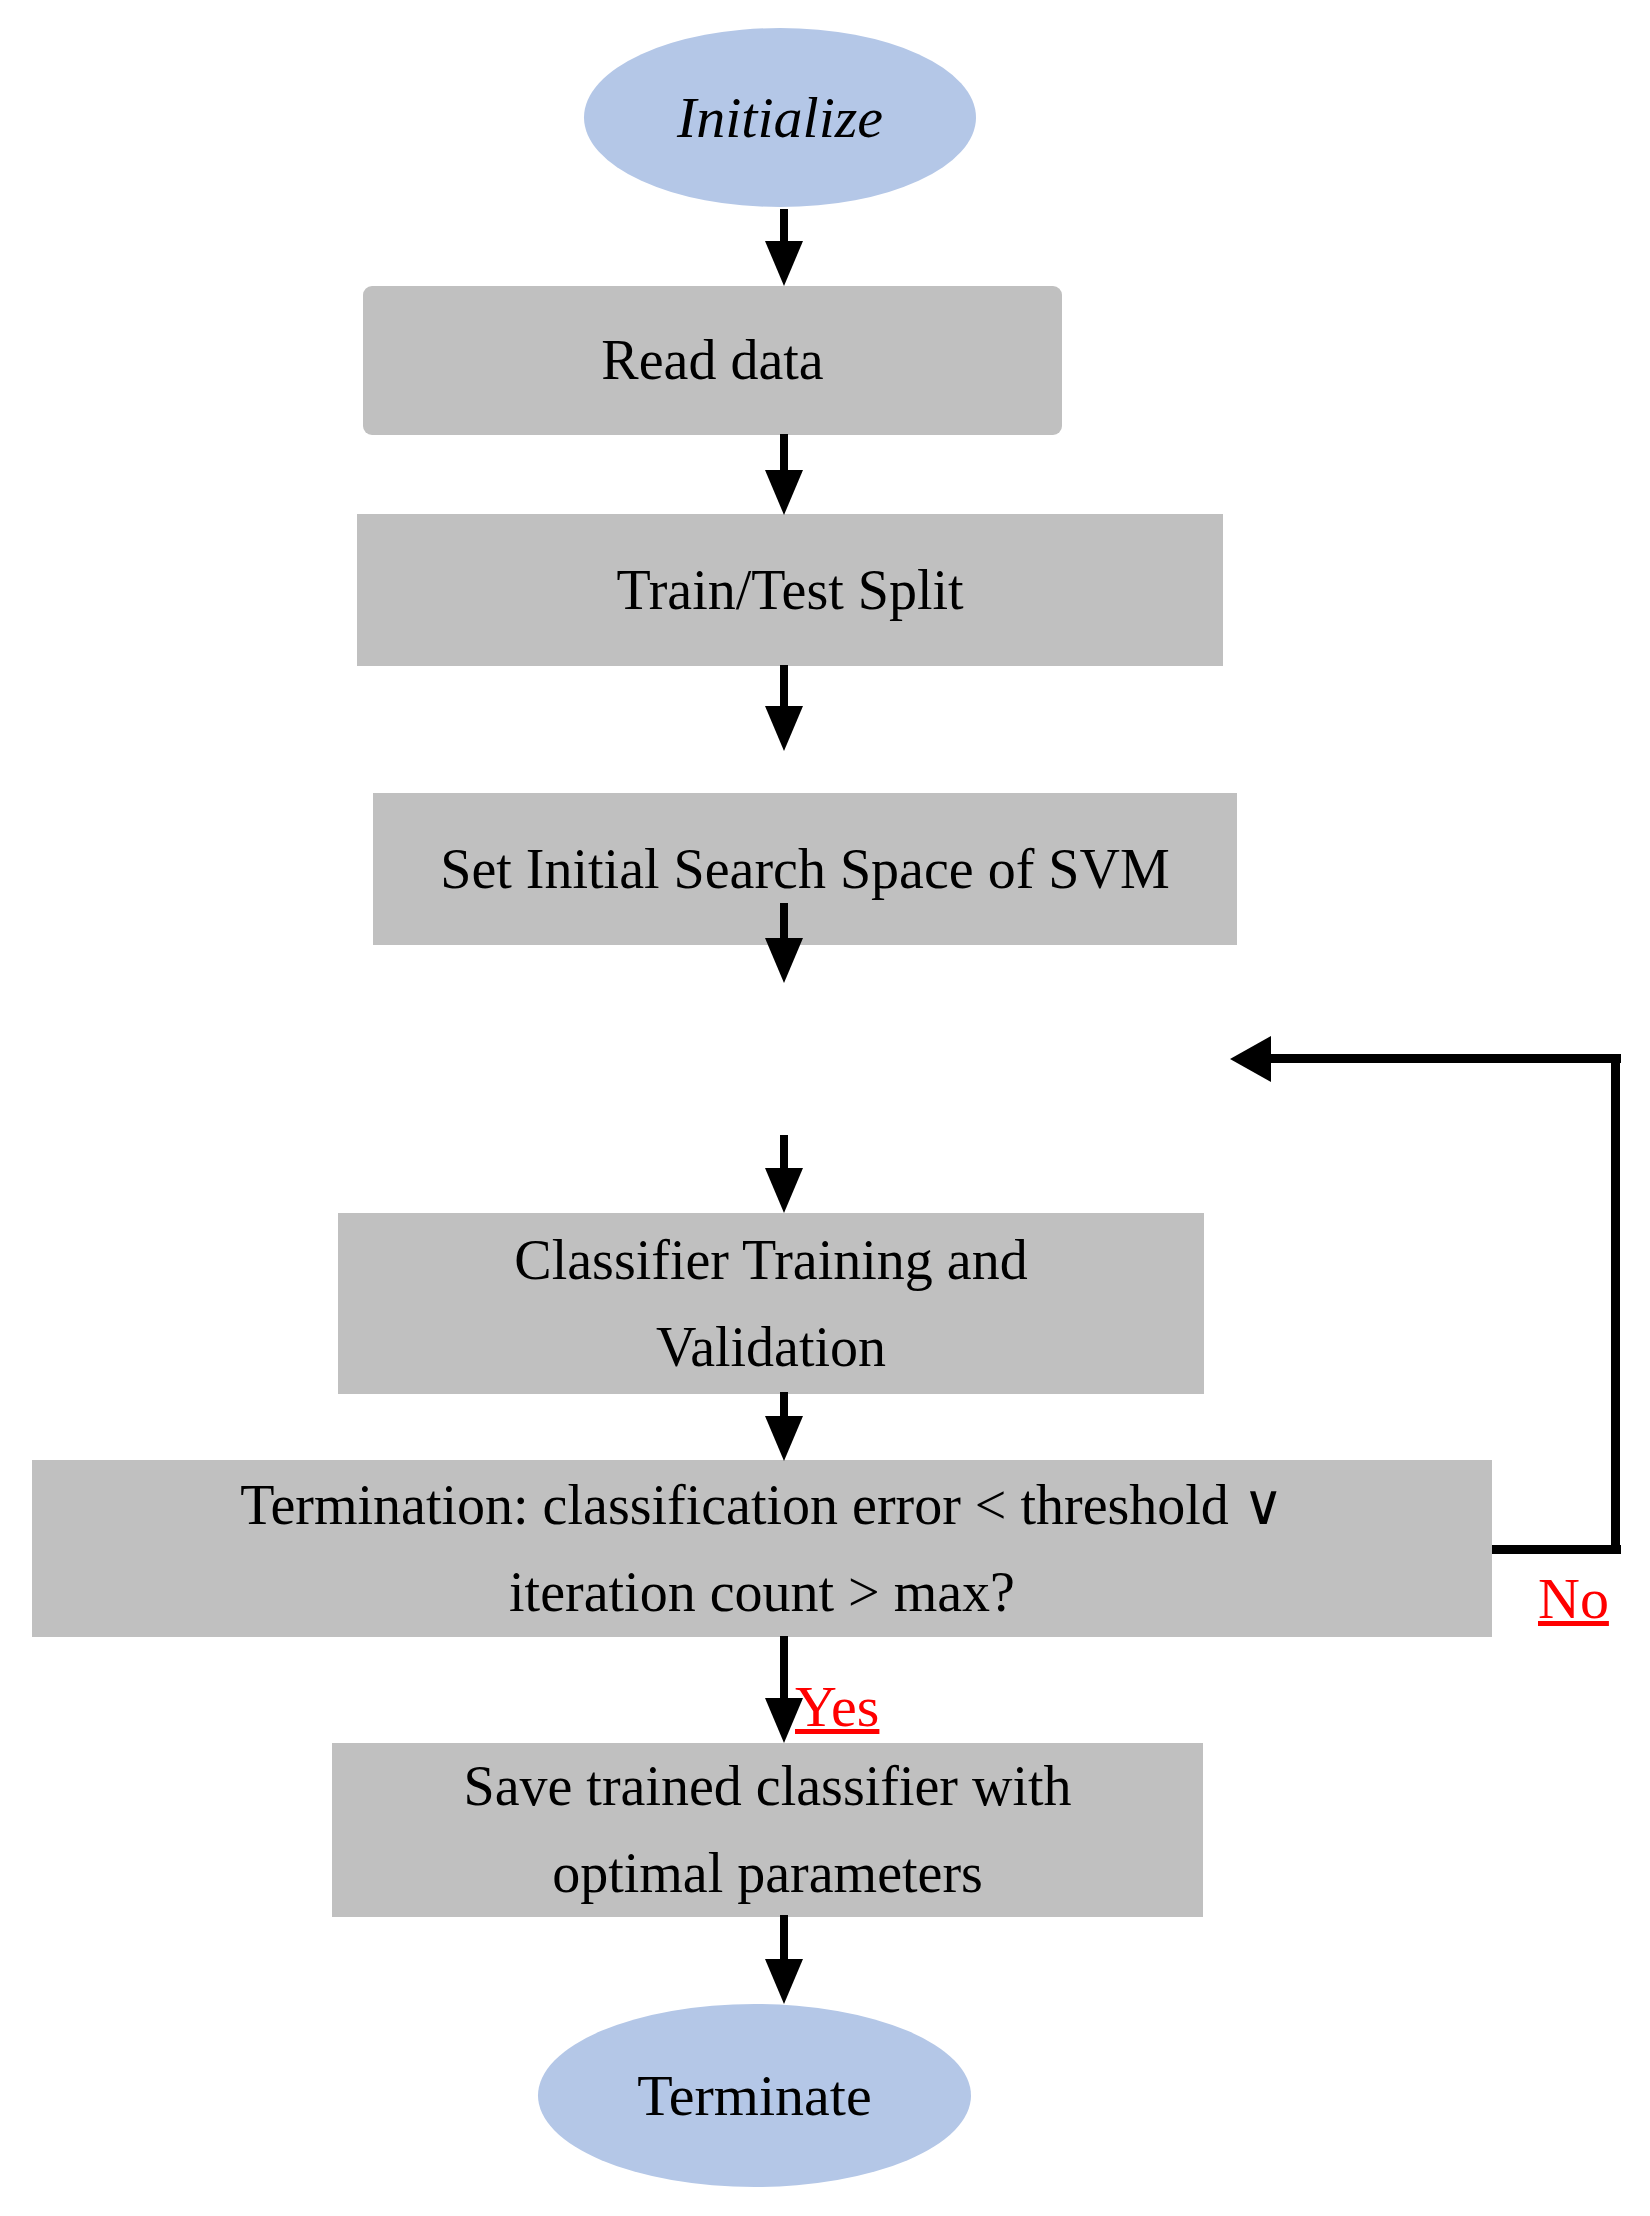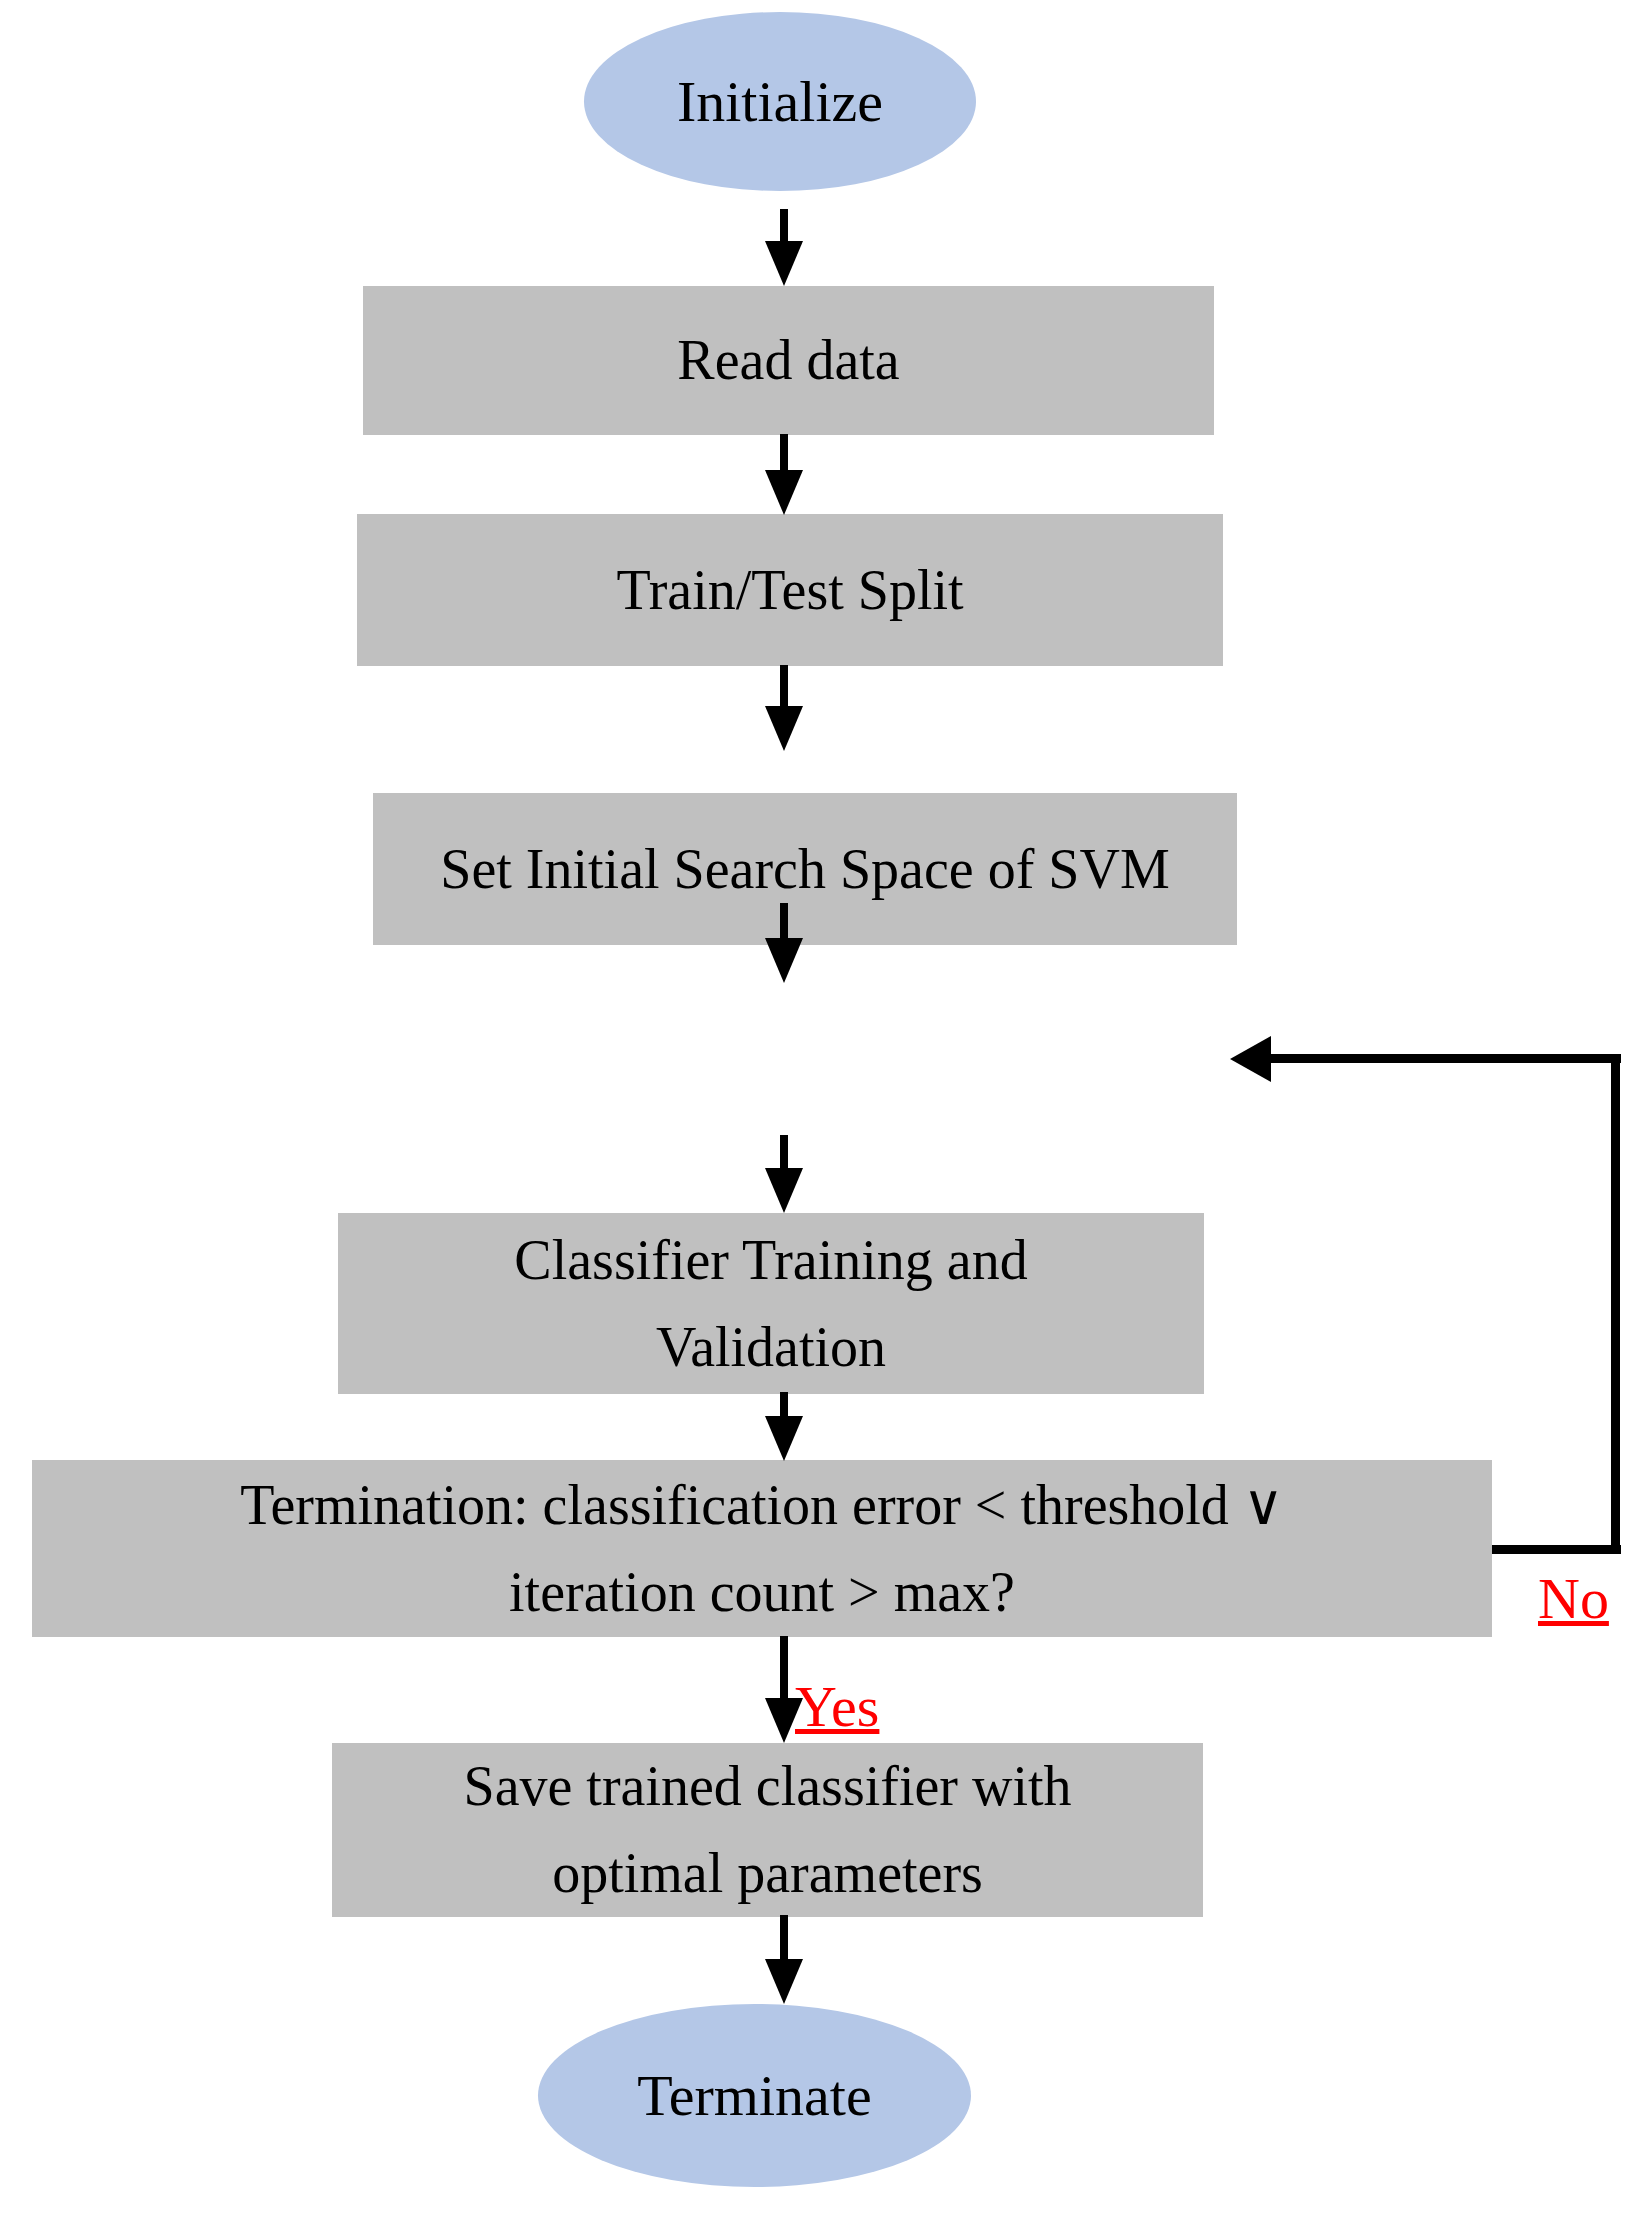--- a/index.html
+++ b/index.html
@@ -70,25 +70,25 @@
     font-size: 58px;
     line-height: 58px;
     text-decoration: underline;
   }
 </style>
 </head>
 <body>
 
 <div id="canvas">
 
-  <div class="ellipse" style="left:584px; top:12px; width:392px; height:179px;">
+  <div class="ellipse" style="left:584px; top:28px; width:392px; height:179px;font-style:italic;">
     <span>Initialize</span>
   </div>
 
-  <div class="box" style="left:363px; top:286px; width:851px; height:149px;">
+  <div class="box" style="left:363px; top:286px; width:699px; height:149px;border-radius:9px;">
     <span>Read data</span>
   </div>
 
   <div class="box" style="left:357px; top:514px; width:866px; height:152px;">
     <span>Train/Test Split</span>
   </div>
 
   <div class="box" style="left:373px; top:793px; width:864px; height:152px;">
     <span>Set Initial Search Space of SVM</span>
   </div>

